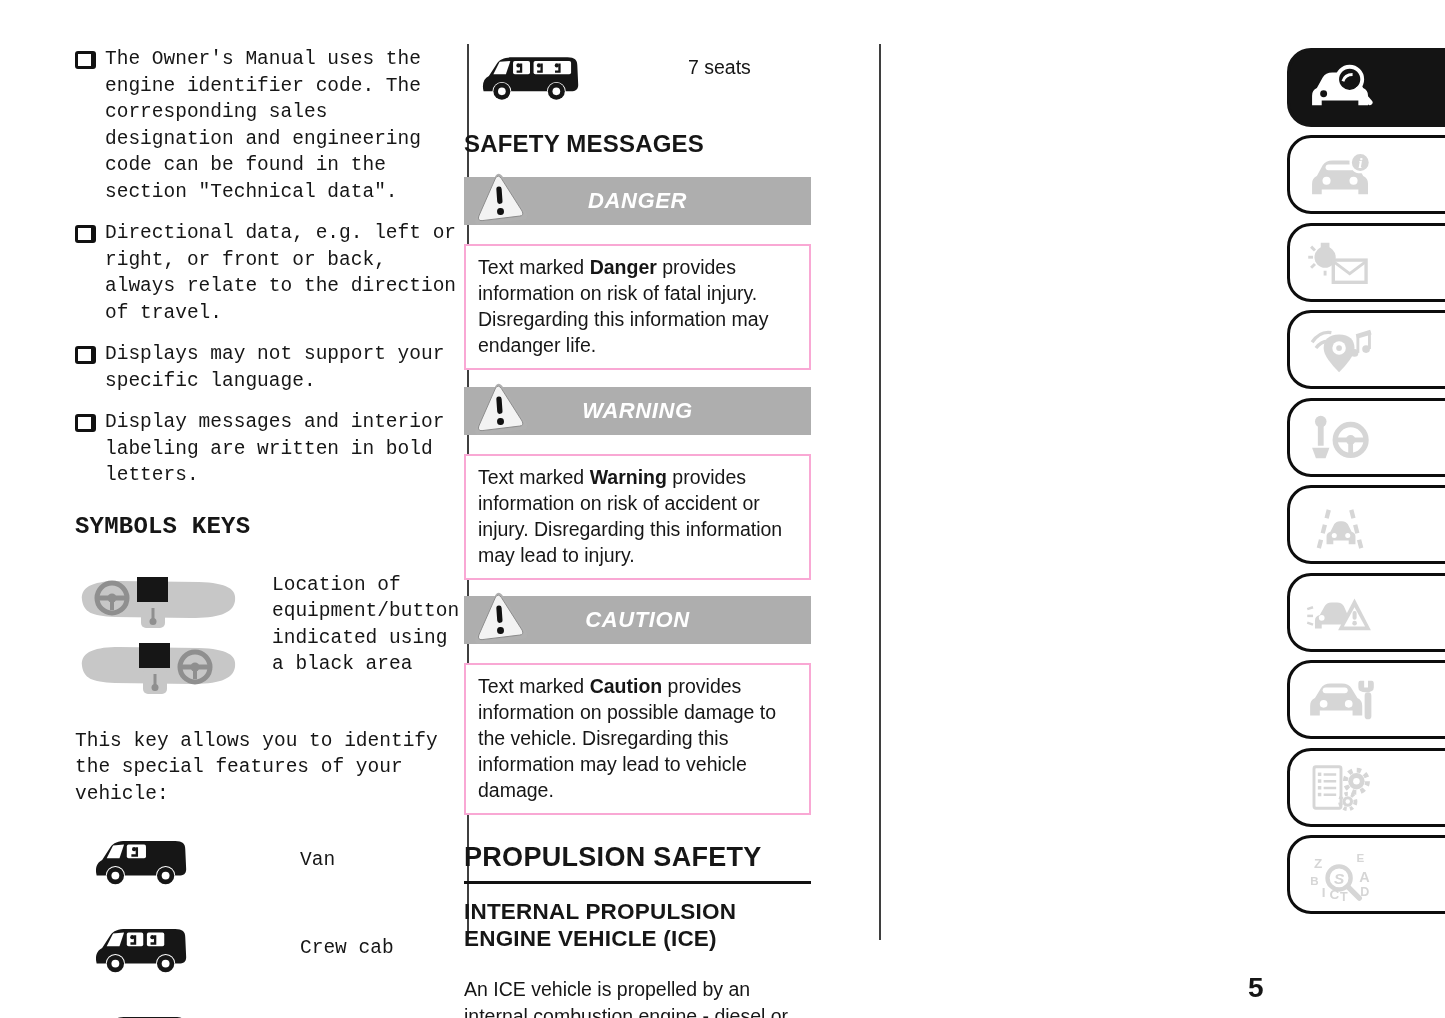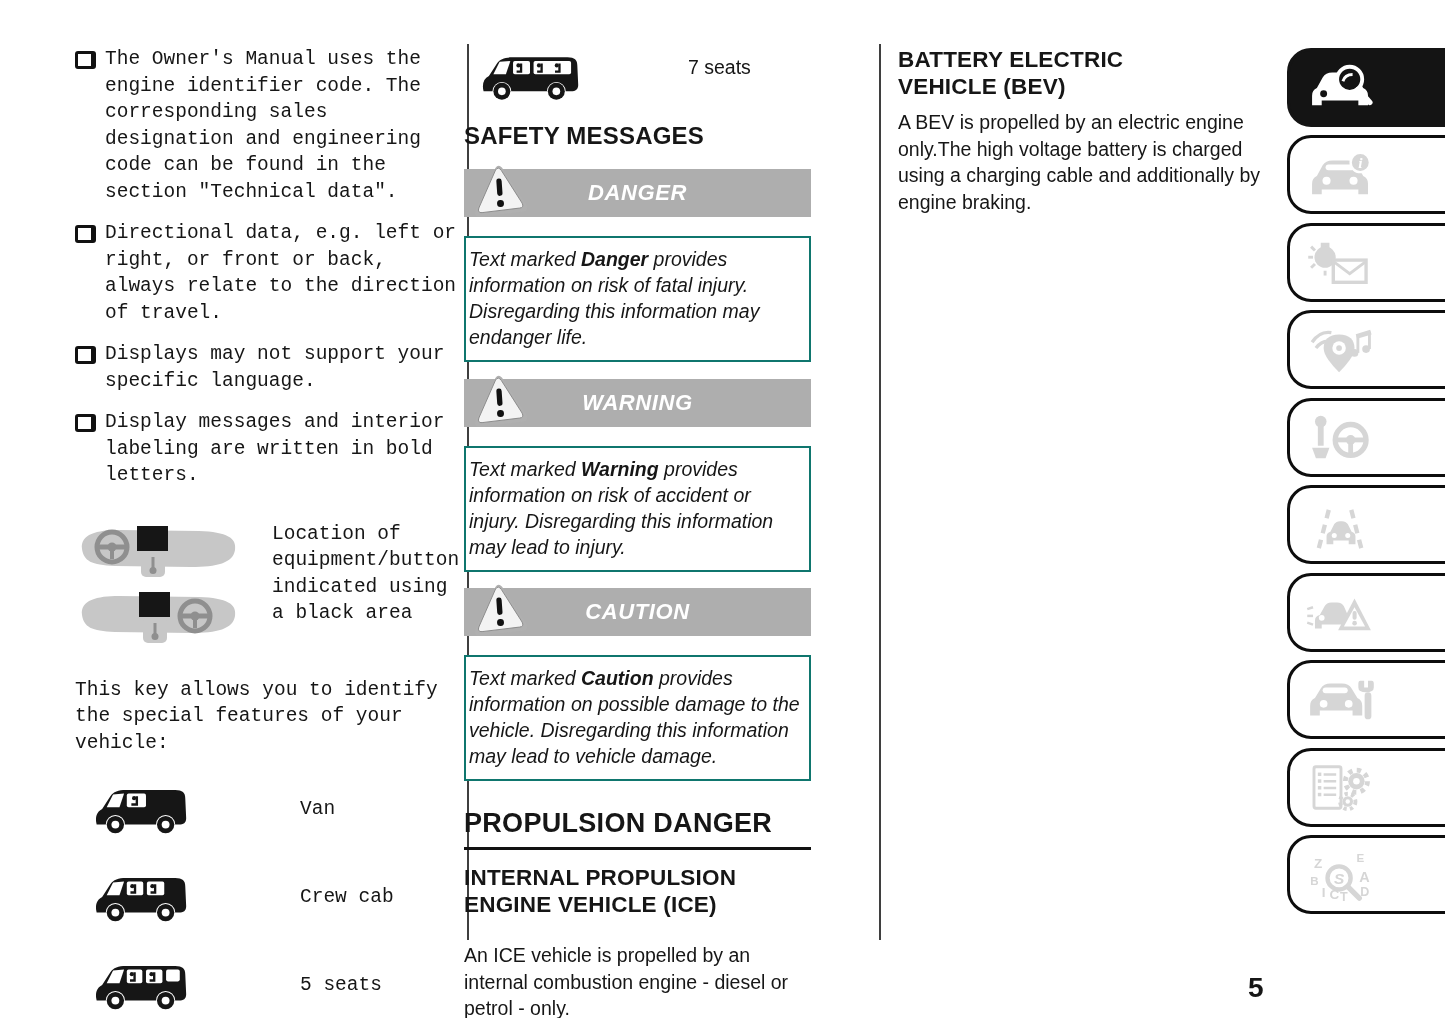--- a/index.html
+++ b/index.html
@@ -28,27 +28,27 @@
   .symbols-icons{width:185px;display:flex;flex-direction:column;gap:8px;}
   .symbols-caption{width:178px;margin-left:12px;}
   .key-intro{margin-top:32px;}
   .veh-row{position:relative;height:62px;margin-top:26px;}
   .veh-row svg{position:absolute;left:18px;top:0;}
   .veh-label{position:absolute;left:225px;top:16px;font-size:19.5px;}
   
   .seats-row{position:relative;height:54px;margin-top:4px;}
   .seats-row svg{position:absolute;left:16px;top:0;}
   .seats-label{position:absolute;left:224px;top:6px;font-size:19.5px;}
-  .safety-h{margin-top:18px;}
+  .safety-h{margin-top:26px;}
   .banner{position:relative;height:48px;background:#aeaeae;margin-top:20px;
           display:flex;align-items:center;justify-content:center;}
   .banner-label{color:#fff;font-weight:bold;font-style:italic;font-size:22px;letter-spacing:.6px;}
   .banner .tri{position:absolute;left:7px;top:-7px;}
-  .msg-box{border:2px solid #0f766e;background:#fff;padding:8px 3px 10px;margin-top:19px;
-           font-style:italic;font-size:19.5px;line-height:26px;}
+  .msg-box{border:2px solid #f9a8d4;background:#fff;padding:8px 12px 10px;margin-top:19px;
+           font-size:19.5px;line-height:26px;}
   .msg-box b{font-weight:bold;}
   .propulsion-h{margin-top:27px;}
   .ice-h{margin-top:14px;max-width:305px;}
   .ice-p{margin-top:24px;}
   
   .bev-h{max-width:310px;}
   .bev-p{margin-top:9px;}
   
   .tab{position:absolute;left:1287px;width:190px;height:79px;background:#fff;
        border:3px solid #0d0d0d;border-radius:24px 0 0 24px;box-sizing:border-box;
@@ -73,20 +73,21 @@
     </div>
     <div class="bullet-item">
       <span class="bullet-sq"></span>
       <p class="body-text">Displays may not support your specific language.</p>
     </div>
     <div class="bullet-item">
       <span class="bullet-sq"></span>
       <p class="body-text">Display messages and interior labeling are written in bold letters.</p>
     </div>
 
+    <h2 class="h-section" style="margin-top:24px">SYMBOLS KEYS</h2>
 
     <div class="symbols-row">
       <div class="symbols-icons">
 
         <svg width="168" height="58" viewBox="0 0 168 58">
           <path d="M7,28 C5,13 22,9 44,9 L124,10 C152,11 162,17 160,29 C158,42 142,46 116,46 L40,45 C16,44 9,40 7,28 Z" fill="#c7c7c7"></path>
           <rect x="62" y="5" width="31" height="25" fill="#161616"></rect>
           <rect x="66" y="30" width="24" height="26" rx="5" fill="#c7c7c7"></rect>
           <line x1="78" y1="36" x2="78" y2="47" stroke="#8f8f8f" stroke-width="3"></line>
           <circle cx="78" cy="49.5" r="3.5" fill="#8f8f8f"></circle>
@@ -229,31 +230,27 @@
           <rect x="27" y="16" width="5.5" height="18" rx="2.7" fill="#111"></rect>
           <circle cx="29.7" cy="42" r="3.6" fill="#111"></circle>
         </g>
       </svg>
       <span class="banner-label">CAUTION</span>
     </div>
     <div class="msg-box">
       <span>Text marked </span><b>Caution</b><span> provides information on possible damage to the vehicle. Disregarding this information may lead to vehicle damage.</span>
     </div>
 
-    <h1 class="h-main propulsion-h">PROPULSION DANGER</h1>
+    <h1 class="h-main propulsion-h">PROPULSION SAFETY</h1>
     <h3 class="h-sub ice-h">INTERNAL PROPULSION ENGINE VEHICLE (ICE)</h3>
     <p class="body-text ice-p">An ICE vehicle is propelled by an internal combustion engine - diesel or petrol - only.</p>
   </div>
 
   <div class="vdivider divider-2"></div>
 
-  <div class="col col-right">
-    <h3 class="h-sub bev-h">BATTERY ELECTRIC VEHICLE (BEV)</h3>
-    <p class="body-text bev-p">A BEV is propelled by an electric engine only.The high voltage battery is charged using a charging cable and additionally by engine braking.</p>
-  </div>
 
   <div class="tab active" style="top:48px">
     <svg width="76" height="54" viewBox="0 0 76 56">
       <path d="M8,46 L8,36 Q8,30 13,28 L19,17 Q22,12 29,12 H45 Q52,12 55,17 L61,28 Q66,30 66,36 L66,46 H56 V41 H18 V46 Z" fill="#fff"></path>
       <circle cx="20" cy="34" r="3.6" fill="#141414"></circle>
       <circle cx="47" cy="19" r="13" fill="#141414" stroke="#fff" stroke-width="4"></circle>
       <path d="M40,21 q2,-7 10,-7" stroke="#fff" stroke-width="3" fill="none"></path>
       <line x1="56" y1="29" x2="68" y2="43" stroke="#fff" stroke-width="5.5" stroke-linecap="round"></line>
     </svg>
   </div>

